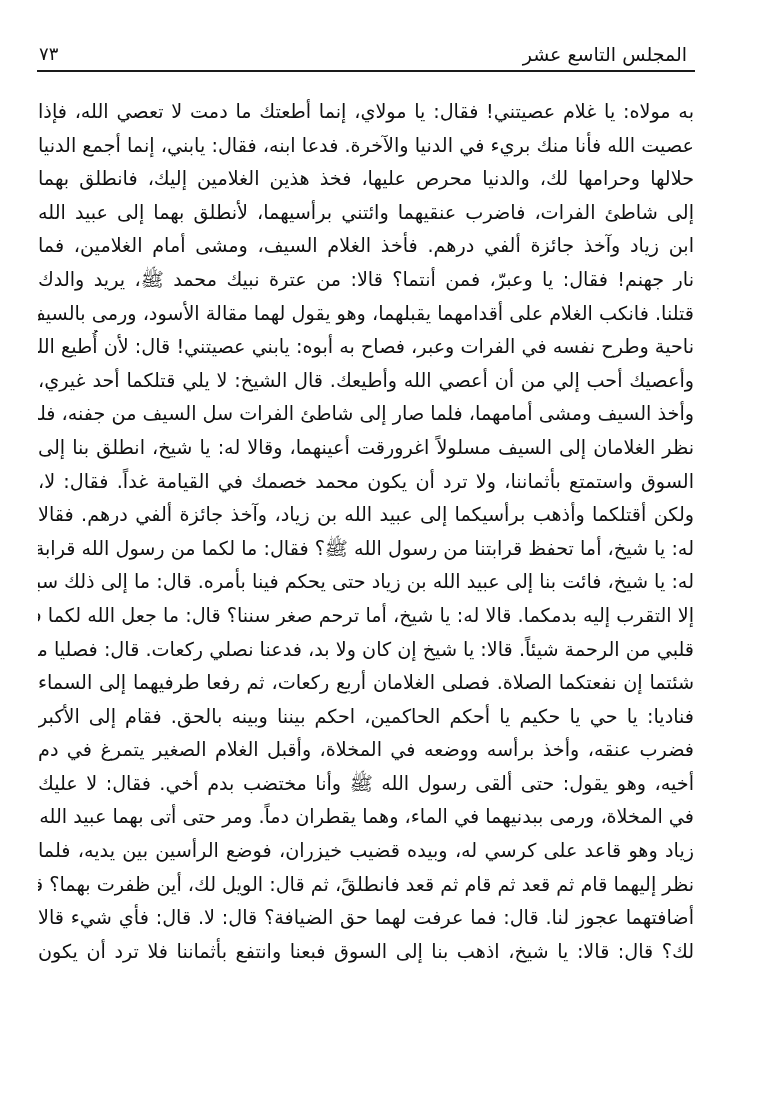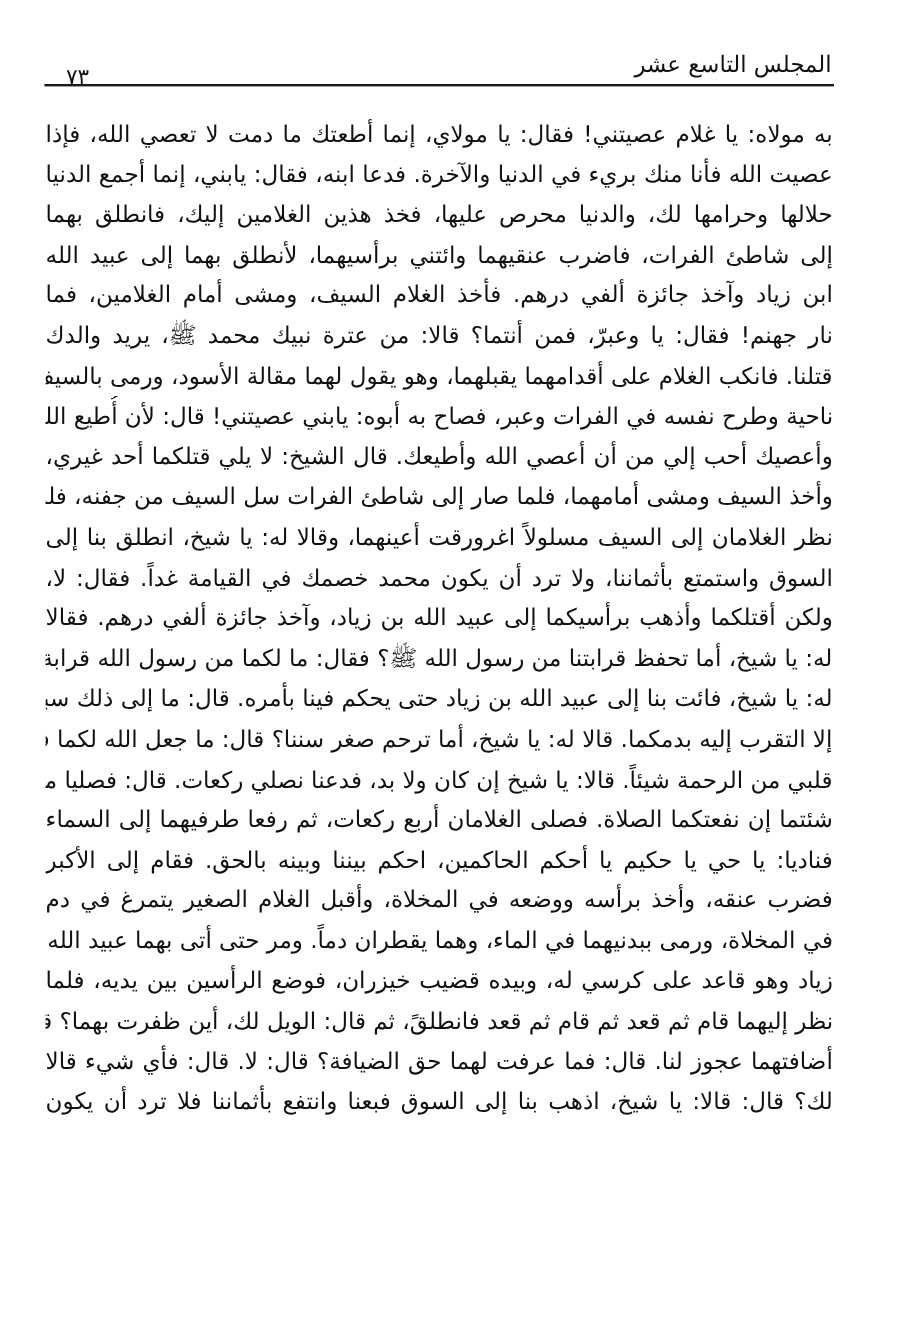--- a/index.html
+++ b/index.html
@@ -19,33 +19,32 @@
       position: absolute;
       left: 37px;
       top: 38px;
       width: 658px;
       height: 32px;
       border-bottom: 2px solid #1a1a1a;
       direction: rtl;
     }
     .running-title {
       position: absolute;
-      right: 2px;
+      right: 8px;
       top: 4px;
       font-size: 19px;
       line-height: 24px;
       white-space: nowrap;
     }
     .page-number {
       position: absolute;
       left: 2px;
-      top: 15px;
+      top: 4px;
       font-size: 18px;
       line-height: 24px;
-      margin-left: 16px;
     }
     .body-text {
       position: absolute;
       left: 38px;
       top: 95px;
       width: 656px;
       direction: rtl;
     }
     .line {
       height: 33.6px;
@@ -124,20 +123,23 @@
   <div class="line">
       <span>شئتما إن نفعتكما الصلاة. فصلى الغلامان أربع ركعات، ثم رفعا طرفيهما إلى السماء</span>
     </div>
   <div class="line">
       <span>فناديا: يا حي يا حكيم يا أحكم الحاكمين، احكم بيننا وبينه بالحق. فقام إلى الأكبر</span>
     </div>
   <div class="line">
       <span>فضرب عنقه، وأخذ برأسه ووضعه في المخلاة، وأقبل الغلام الصغير يتمرغ في دم</span>
     </div>
   <div class="line">
+      <span>أخيه، وهو يقول: حتى ألقى رسول الله ﷺ وأنا مختضب بدم أخي. فقال: لا عليك</span>
+    </div>
+  <div class="line">
       <span>في المخلاة، ورمى ببدنيهما في الماء، وهما يقطران دماً. ومر حتى أتى بهما عبيد الله بن</span>
     </div>
   <div class="line">
       <span>زياد وهو قاعد على كرسي له، وبيده قضيب خيزران، فوضع الرأسين بين يديه، فلما</span>
     </div>
   <div class="line">
       <span>نظر إليهما قام ثم قعد ثم قام ثم قعد فانطلقً، ثم قال: الويل لك، أين ظفرت بهما؟ قال:</span>
     </div>
   <div class="line">
       <span>أضافتهما عجوز لنا. قال: فما عرفت لهما حق الضيافة؟ قال: لا. قال: فأي شيء قالا</span>

